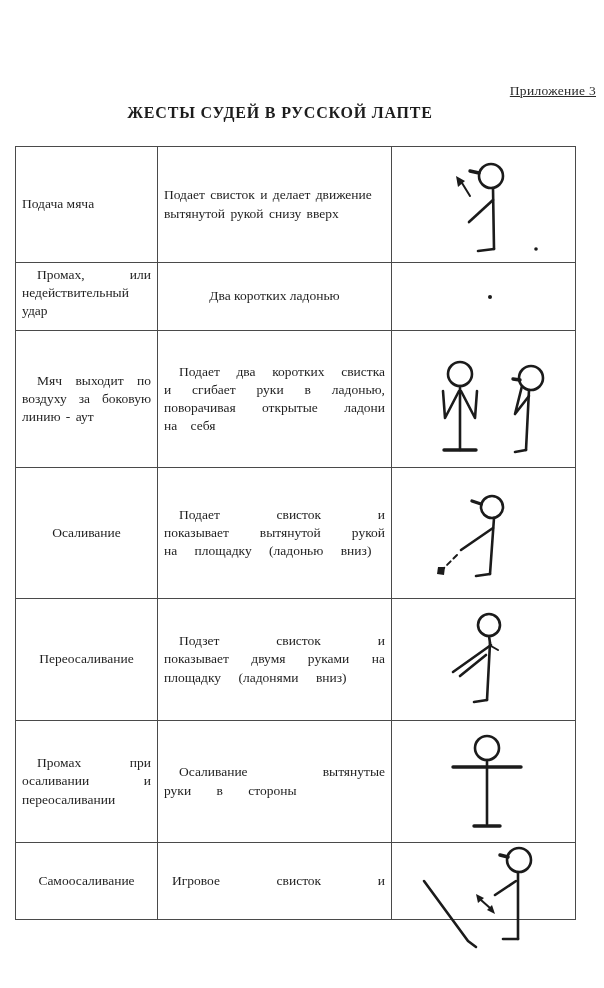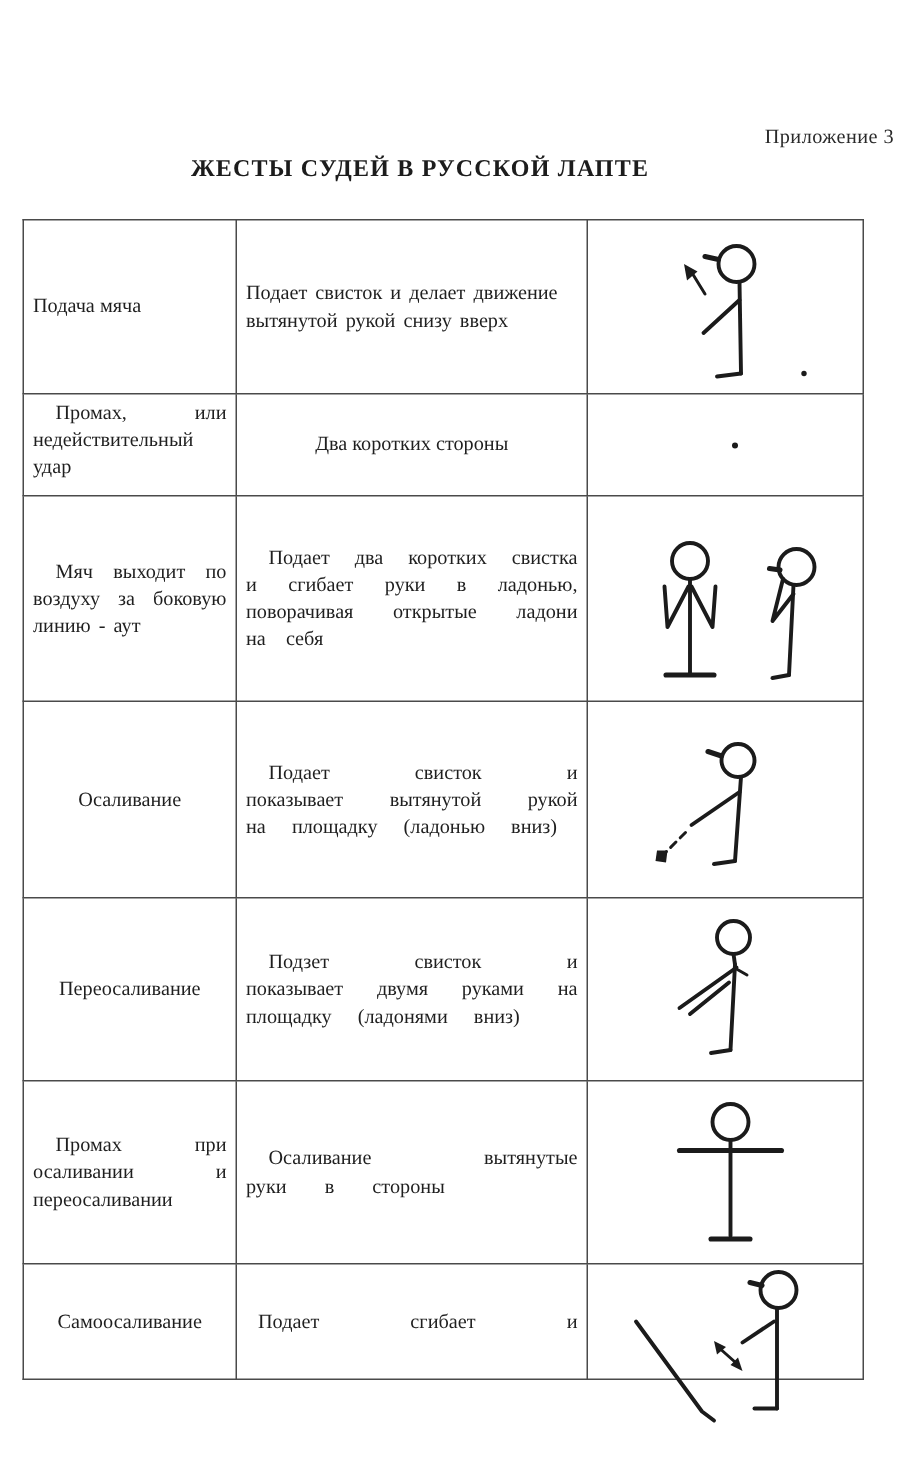--- a/index.html
+++ b/index.html
@@ -6,21 +6,21 @@
   .page{
     position:relative;
     width:604px;height:988px;
     background:#ffffff;
     overflow:hidden;
     font-family:"Liberation Serif", serif;
     color:#1f1f1f;
   }
   .annotation{
     position:absolute;top:83px;right:8px;
-    font-size:13.5px;color:#2a2a2a;letter-spacing:.3px;
+    font-size:13.5px;color:#2a2a2a;letter-spacing:.3px;text-decoration:underline;
   }
   .doc-title{
     position:absolute;top:104px;left:0;width:560px;
     text-align:center;font-weight:bold;font-size:16px;
     letter-spacing:.8px;color:#1c1c1c;
   }
   table.gestures{
     position:absolute;top:146px;left:15px;
     width:560px;
     border-collapse:collapse;table-layout:fixed;
@@ -85,21 +85,21 @@
           <line class="stk" x1="95" y1="50" x2="71" y2="72"></line>
           <line class="stk" x1="72" y1="46" x2="64" y2="33" style="stroke-width:2"></line>
           <polygon class="ink" points="58,26 67,31 60,37"></polygon>
           <circle class="ink" cx="138" cy="99" r="1.8"></circle>
         </svg>
       </td>
     </tr>
 
     <tr style="height:63px;">
       <td class="cell-action just" style="word-spacing:2px;vertical-align:top;">Промах, или недействительный удар</td>
-      <td class="cell-referee ctr">Два коротких стороны</td>
+      <td class="cell-referee ctr">Два коротких ладонью</td>
       <td class="cell-figure">
         <svg width="182" height="61" viewBox="0 0 182 61">
           <circle class="ink" cx="92" cy="31" r="2"></circle>
         </svg>
       </td>
     </tr>
 
     <tr style="height:132px;">
       <td class="cell-action just" style="word-spacing:2px;">Мяч выходит по воздуху за боковую линию - аут</td>
       <td class="cell-referee just" style="word-spacing:10px;">Подает два коротких свистка и сгибает руки в ладонью, поворачивая открытые ладони на себя</td>
@@ -161,21 +161,21 @@
           <circle class="stk" cx="89" cy="24" r="12"></circle>
           <line class="stk" x1="89" y1="36" x2="89" y2="100"></line>
           <line class="stk-thick" x1="55" y1="43" x2="123" y2="43"></line>
           <line class="stk-thick" x1="76" y1="102" x2="102" y2="102"></line>
         </svg>
       </td>
     </tr>
 
     <tr style="height:77px;">
       <td class="cell-action ctr vbottom">Самоосаливание</td>
-      <td class="cell-referee spread-last vbottom">Подает сгибает и</td>
+      <td class="cell-referee spread-last vbottom">Игровое свисток и</td>
       <td class="cell-figure fig-overflow">
         <svg width="182" height="112" viewBox="0 0 182 112">
           <circle class="stk" cx="127" cy="17" r="12"></circle>
           <line class="stk-thick" x1="108" y1="12" x2="116" y2="14"></line>
           <line class="stk" x1="126" y1="29" x2="126" y2="96"></line>
           <line class="stk" x1="126" y1="96" x2="111" y2="96"></line>
           <polyline class="stk" points="124,38 103,52"></polyline>
           <line class="stk" x1="89" y1="57" x2="98" y2="65" style="stroke-width:2"></line>
           <polygon class="ink" points="84,51 92,55 86,60"></polygon>
           <polygon class="ink" points="103,71 100,62 95,67"></polygon>

